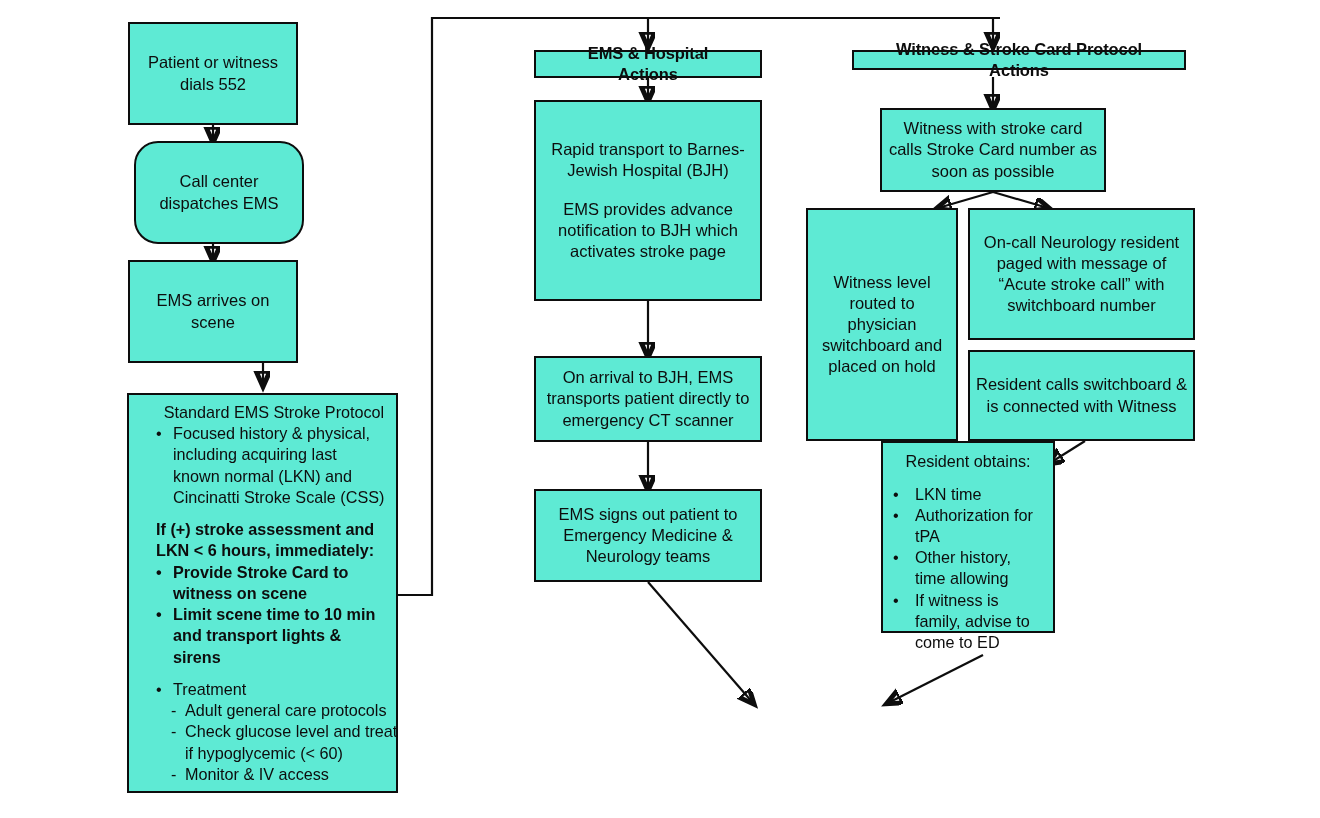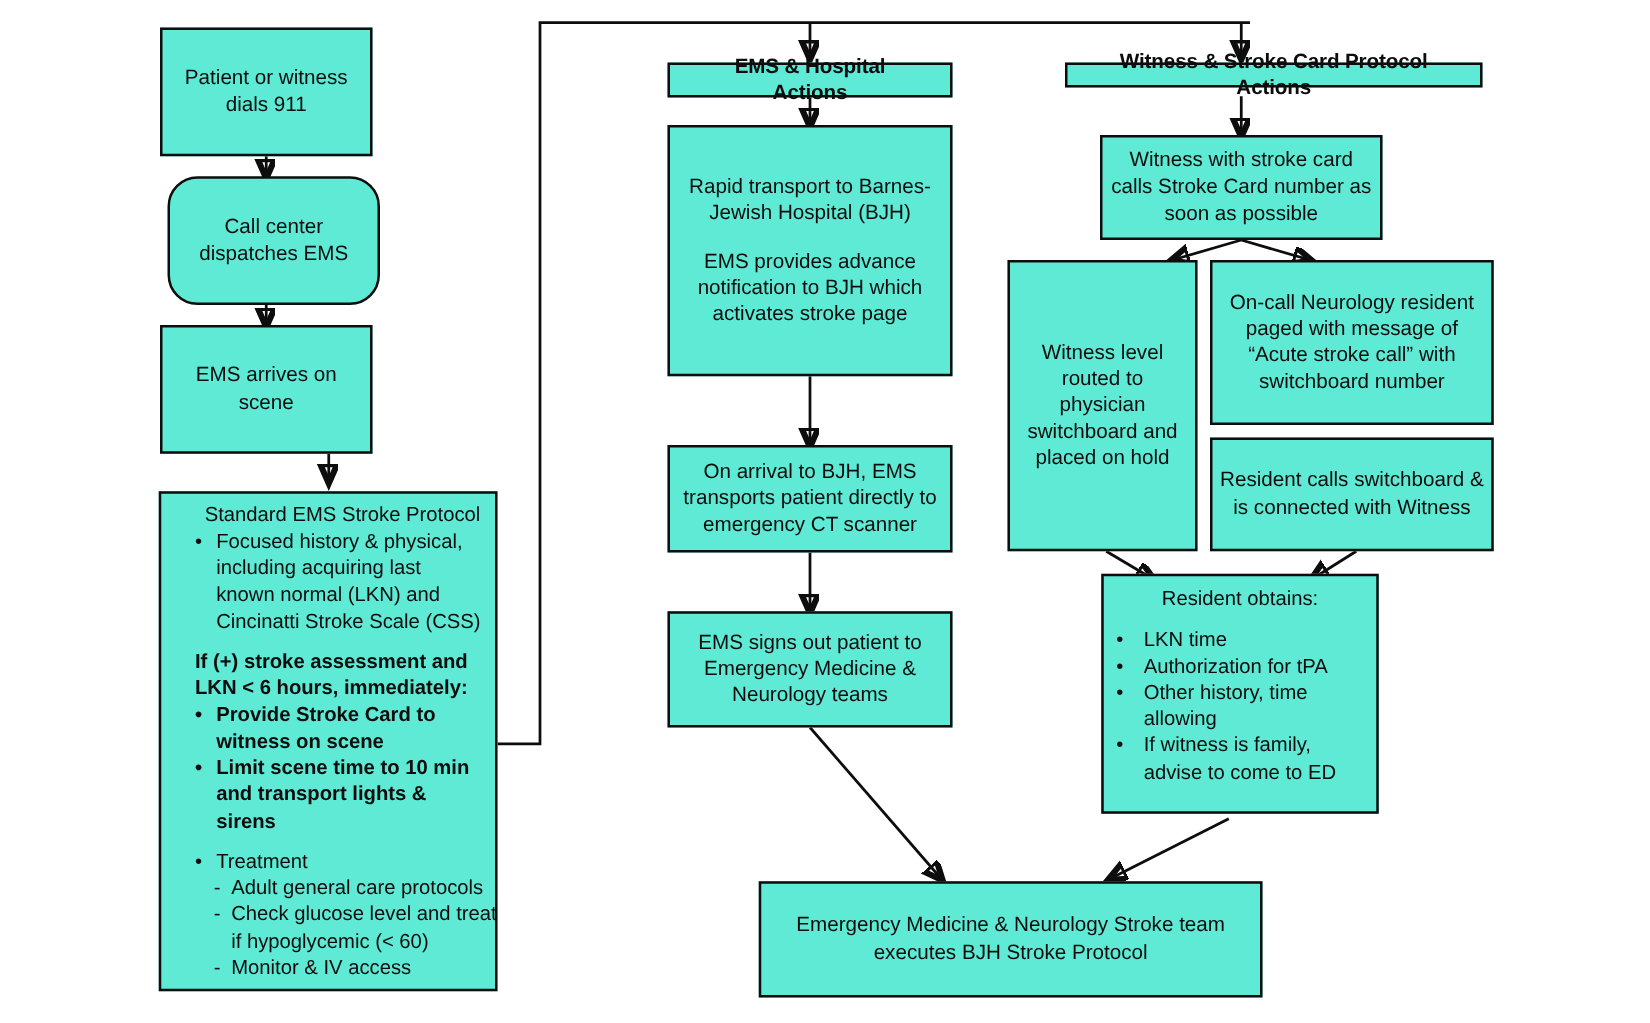--- a/index.html
+++ b/index.html
@@ -106,21 +106,21 @@
     <line x1="993" y1="192" x2="938" y2="208" marker-end="url(#ah)"></line>
     <line x1="993" y1="192" x2="1048" y2="208" marker-end="url(#ah)"></line>
     <line x1="885" y1="441" x2="922" y2="463" marker-end="url(#ah)"></line>
     <line x1="1085" y1="441" x2="1050" y2="463" marker-end="url(#ah)"></line>
     <line x1="983" y1="655" x2="888" y2="703" marker-end="url(#ah)"></line>
   </svg>
 
   <div class="node" style="left:128px;top:22px;width:170px;height:103px;">
     <div class="para">
       <div>Patient or witness</div>
-      <div>dials 911</div>
+      <div>dials 552</div>
     </div>
   </div>
 
   <div class="node" style="left:134px;top:141px;width:170px;height:103px;border-radius:24px;">
     <div class="para">
       <div>Call center</div>
       <div>dispatches EMS</div>
     </div>
   </div>
 
@@ -196,37 +196,34 @@
   </div>
 
   <div class="node" style="left:968px;top:208px;width:227px;height:132px;">
     <div class="para">On-call Neurology resident paged with message of “Acute stroke call” with switchboard number</div>
   </div>
 
   <div class="node" style="left:968px;top:350px;width:227px;height:91px;">
     <div class="para">Resident calls switchboard &amp; is connected with Witness</div>
   </div>
 
-  <div class="node bullets" style="left:881px;top:459px;width:222px;height:192px;">
+  <div class="node bullets" style="left:881px;top:441px;width:174px;height:192px;">
     <div class="ttl">Resident obtains:</div>
     <div class="bl">
       <span class="mk">•</span>
       <span class="tx">LKN time</span>
     </div>
     <div class="bl">
       <span class="mk">•</span>
       <span class="tx">Authorization for tPA</span>
     </div>
     <div class="bl">
       <span class="mk">•</span>
       <span class="tx">Other history, time allowing</span>
     </div>
     <div class="bl">
       <span class="mk">•</span>
       <span class="tx">If witness is family, advise to come to ED</span>
     </div>
   </div>
 
-  <div class="node" style="left:607px;top:705px;width:403px;height:93px;">
-    <div class="para">Emergency Medicine &amp; Neurology Stroke team executes BJH Stroke Protocol</div>
-  </div>
 
 </div>
 
 </body></html>

